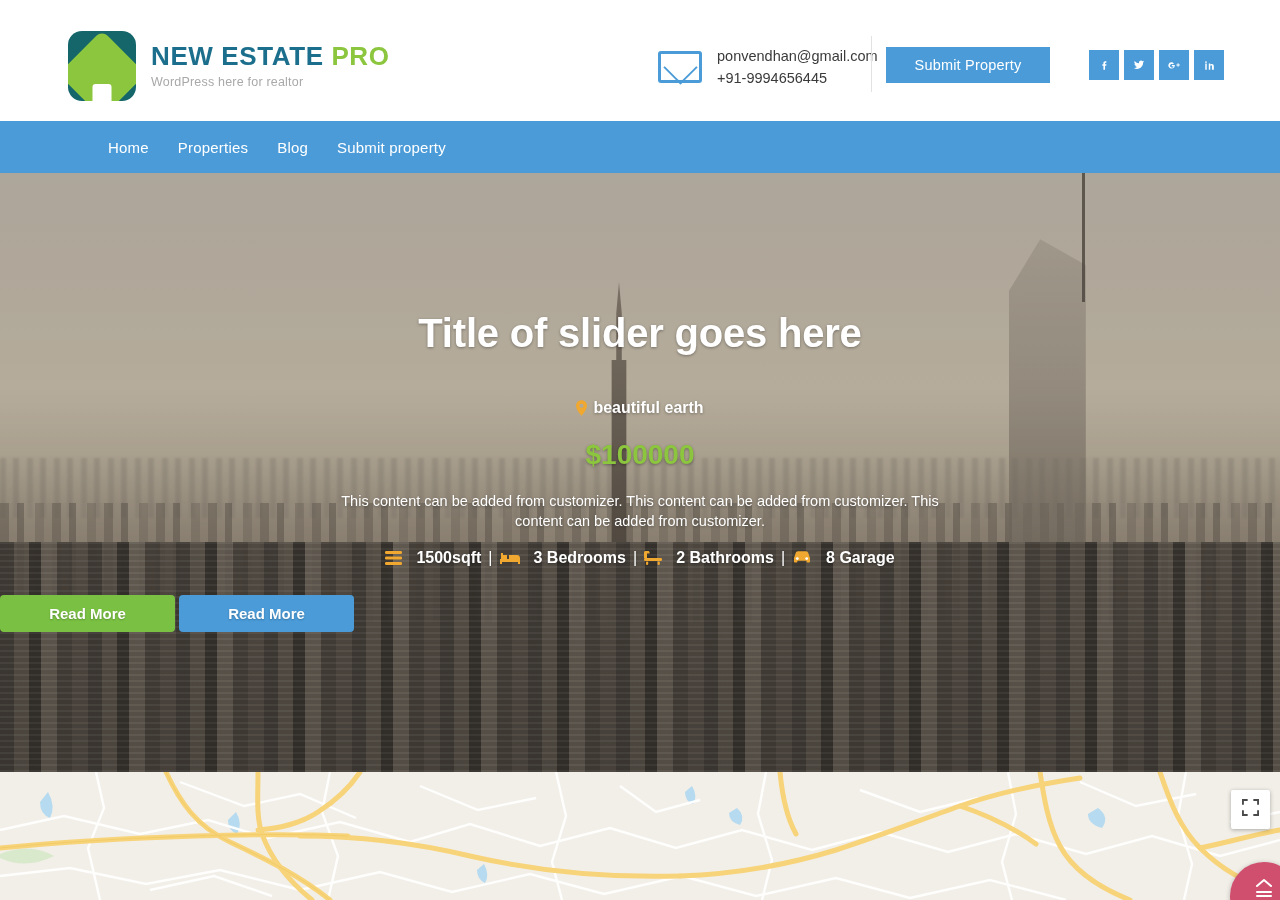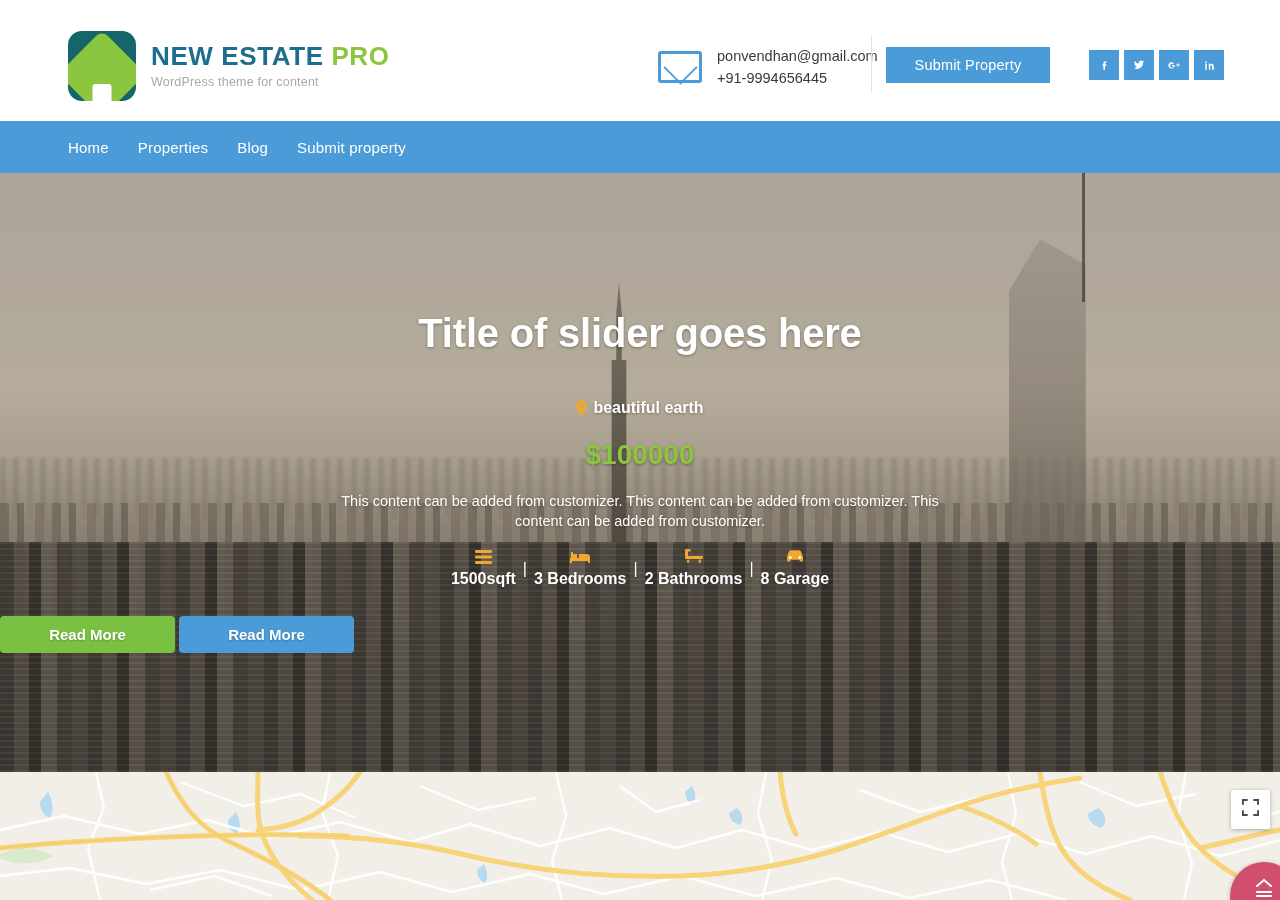--- a/index.html
+++ b/index.html
@@ -120,21 +120,21 @@
     display: flex; align-items: center; justify-content: center;
     cursor: pointer;
   }
   .social-btn svg { fill: #ffffff; }
 
   
   .main-nav {
     width: 1280px; height: 52px;
     background: #4a9bd8;
     display: flex; align-items: center;
-    padding-left: 68px;
+    padding-left: 108px;
   }
   .nav-item {
     color: #ffffff;
     font-size: 15px;
     margin-right: 29px;
     cursor: pointer;
     letter-spacing: .2px;
   }
 
   
@@ -236,21 +236,21 @@
     font-size: 14.5px;
     line-height: 20px;
     font-weight: normal;
   }
   .hero-specs {
     margin-top: 18px;
     font-size: 16px; font-weight: bold;
     display: flex; align-items: center; justify-content: center;
     gap: 0px;
   }
-  .spec { display: inline-flex; align-items: center; gap: 6px; flex-direction: column; }
+  .spec { display: inline-flex; align-items: center; gap: 14px; }
   .spec-sep { margin: 0 7px; color: #ffffff; font-weight: normal; }
   .spec svg { display: block; }
 
   .hero-buttons {
     margin-top: 28px;
     display: flex; gap: 4px;
   }
   .btn-read {
     width: 175px; height: 37px;
     border: none; border-radius: 4px;
@@ -299,21 +299,21 @@
     <div class="logo-mark">
       <div class="chimney"></div>
       <div class="roof"></div>
       <div class="door"></div>
     </div>
     <div class="brand-text">
       <div class="brand-title">
         <span class="b1">NEW ESTATE</span>
         <span class="b2">PRO</span>
       </div>
-      <div class="brand-sub">WordPress theme for content</div>
+      <div class="brand-sub">WordPress here for realtor</div>
     </div>
   </div>
 
   <div class="header-contact">
     <div class="mail-icon"></div>
     <div class="contact-lines">
       <div>ponvendhan@gmail.com</div>
       <div>+91-9994656445</div>
     </div>
   </div>

